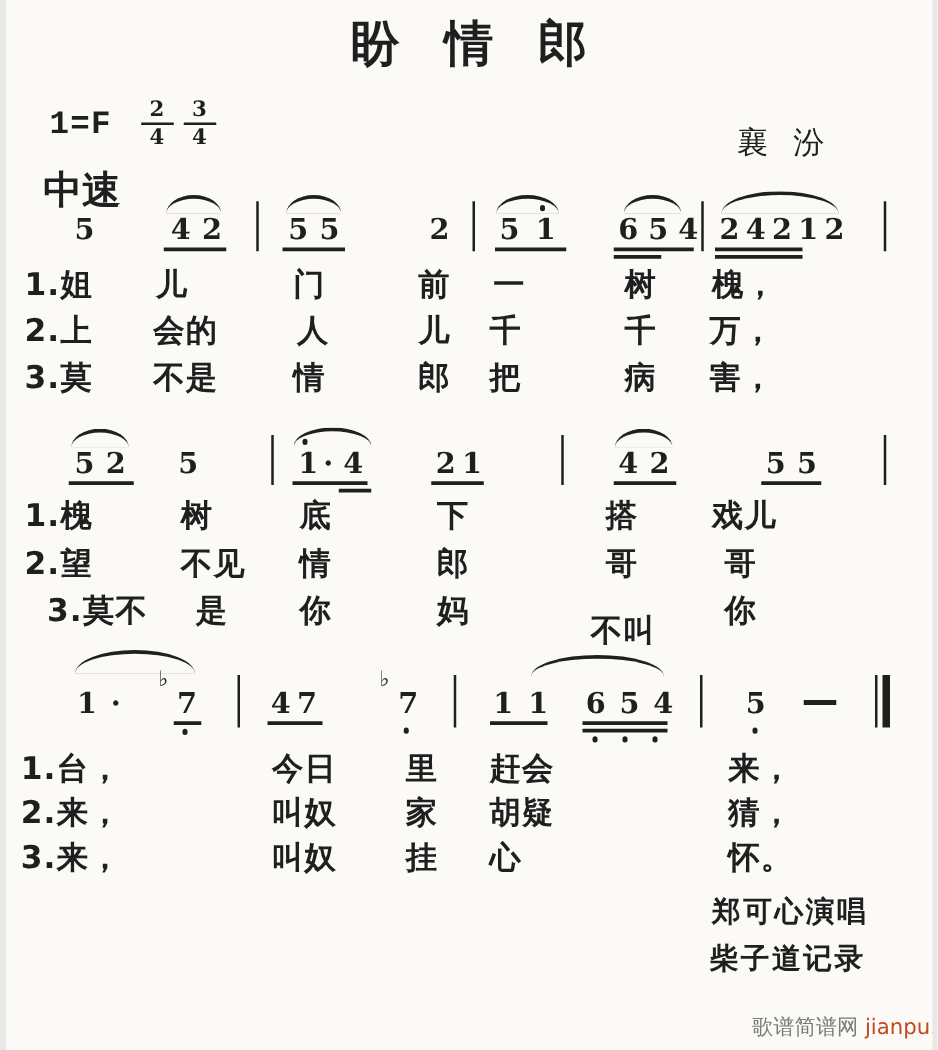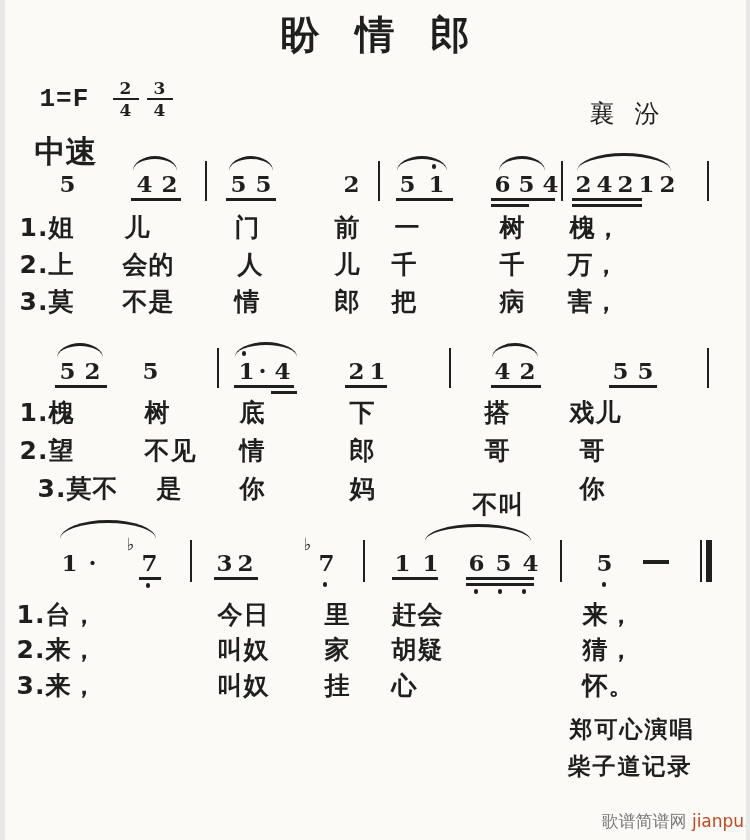--- a/index.html
+++ b/index.html
@@ -179,21 +179,21 @@
     <span class="n" style="left:57px;top:35px;">1</span>
     <span class="aug" style="left:84px;top:35px;">·</span>
 
     <span class="flat" style="left:122px;top:20px;">♭</span>
     <span class="n" style="left:137px;top:35px;">7</span>
     <div class="u" style="left:134px;top:61px;width:22px;"></div>
     <div class="odot" style="left:141px;top:67px;"></div>
 
     <div class="bar" style="left:185px;top:24px;height:42px;"></div>
 
-    <span class="n" style="left:212px;top:35px;letter-spacing:5px;">32</span>
+    <span class="n" style="left:212px;top:35px;letter-spacing:5px;">47</span>
     <div class="u" style="left:209px;top:61px;width:44px;"></div>
 
     <span class="flat" style="left:299px;top:20px;">♭</span>
     <span class="n" style="left:314px;top:35px;">7</span>
     <div class="odot" style="left:318px;top:66px;"></div>
 
     <div class="bar" style="left:358px;top:24px;height:42px;"></div>
 
     <span class="n" style="left:390px;top:35px;letter-spacing:12px;">11</span>
     <div class="u" style="left:387px;top:61px;width:46px;"></div>

